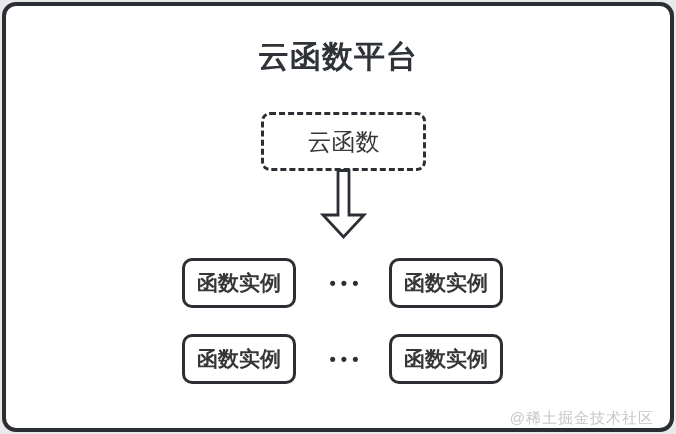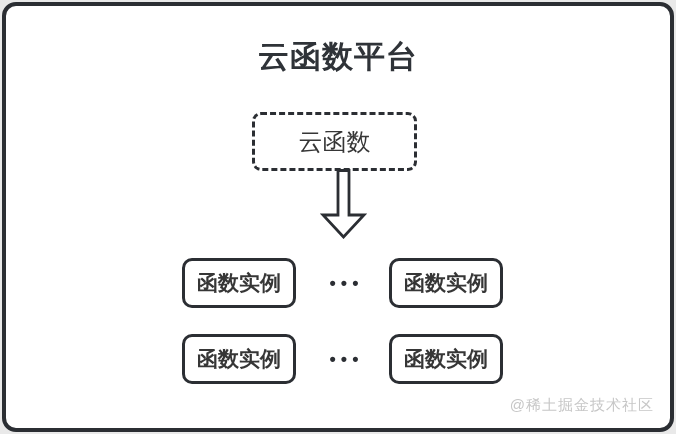--- a/index.html
+++ b/index.html
@@ -25,21 +25,21 @@
     box-sizing:border-box;
   }
   .title{
     position:absolute;left:0;top:30px;width:100%;
     text-align:center;
     font-size:31px;font-weight:bold;
     color:var(--title-text);
     letter-spacing:1px;
   }
   .root-node{
-    position:absolute;left:246px;top:106px;width:165px;height:59px;
+    position:absolute;left:255px;top:106px;width:165px;height:59px;
     box-sizing:border-box;
     border:3px dashed var(--line);
     border-radius:9px;
     background:var(--card-background);
     display:flex;align-items:center;justify-content:center;
     font-size:24px;color:var(--node-text);
   }
   .arrow{
     position:absolute;left:313px;top:163px;width:50px;height:70px;
   }
@@ -58,21 +58,21 @@
   .n-r2r{left:383px;top:328px;}
   .dots{
     position:absolute;left:306px;width:64px;height:50px;
     display:flex;align-items:center;justify-content:center;
     font-size:18px;font-weight:bold;letter-spacing:5px;text-indent:5px;
     color:var(--line);
   }
   .d-r1{top:252px;}
   .d-r2{top:328px;}
   .watermark{
-    position:absolute;right:16px;bottom:13px;
+    position:absolute;right:16px;bottom:0;
     font-size:15px;color:var(--watermark-text);
     letter-spacing:1px;
   }
 </style>
 </head>
 <body>
 
 <div class="card">
 
   <div class="title">云函数平台</div>

